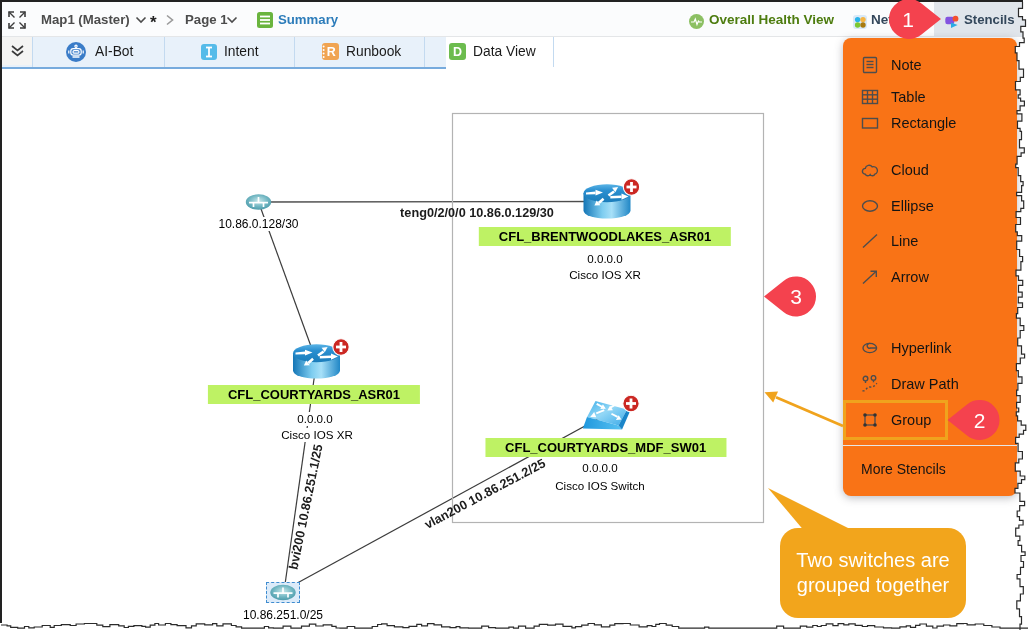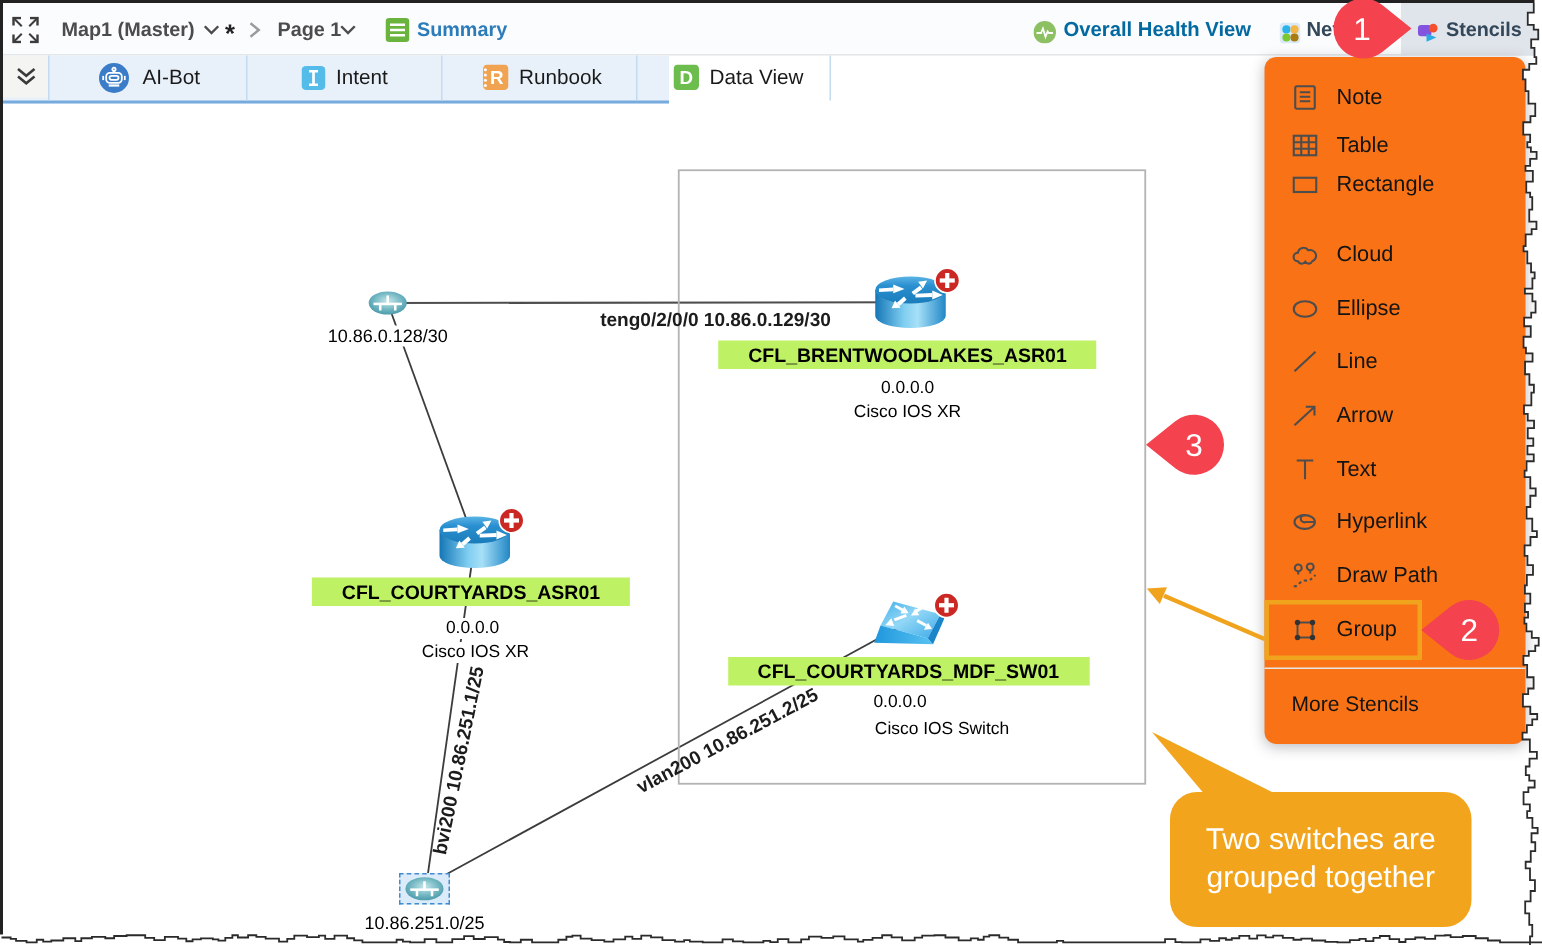--- a/index.html
+++ b/index.html
@@ -48,21 +48,21 @@
 <div class="redlab" style="left:605px; top:226.5px;">CFL_BRENTWOODLAKES_ASR01</div>
 <div class="sublab" style="left:605px; top:258.5px;">0.0.0.0</div>
 <div class="sublab" style="left:605px; top:275px;">Cisco IOS XR</div>
 
 <div class="redlab" style="left:314px; top:384.5px;text-align:center;">CFL_COURTYARDS_ASR01</div>
 <div class="sublab" style="left:315px; top:418.5px;">0.0.0.0</div>
 <div class="sublab" style="left:317px; top:434.5px;">Cisco IOS XR</div>
 
 <div class="redlab" style="left:605.6px; top:437.5px;">CFL_COURTYARDS_MDF_SW01</div>
 <div class="sublab" style="left:600px; top:468px;">0.0.0.0</div>
-<div class="sublab" style="left:628px; top:485.5px;">Cisco IOS Switch</div>
+<div class="sublab" style="left:600px; top:485.5px;">Cisco IOS Switch</div>
 
 <div class="sublab iplab" style="left:258.5px; top:223.5px;">10.86.0.128/30</div>
 <div class="sublab iplab" style="left:283px; top:615px;">10.86.251.0/25</div>
 
 <div class="linklab" style="left:477px; top:213px; transform:translate(-50%,-50%);">teng0/2/0/0 10.86.0.129/30</div>
 <div class="linklab" style="left:305.5px; top:507px; transform:translate(-50%,-50%) rotate(-78.5deg);">bvi200 10.86.251.1/25</div>
 <div class="linklab" style="left:485px; top:494px; transform:translate(-50%,-50%) rotate(-28deg);">vlan200 10.86.251.2/25</div>
 
 <div class="abs" style="left:265.5px; top:582px; width:34px; height:21px; background:#dcebf9;
   border:1.5px dashed #3f8cd0; z-index:3;"></div>
@@ -172,21 +172,21 @@
         <line x1="3" y1="8" x2="13" y2="8"></line>
         <line x1="3" y1="11.5" x2="13" y2="11.5"></line>
       </g>
   </svg>
   <span class="tbtxt" style="left:276px; font-size:13.2px; font-weight:600; color:#2c7cba;">Summary</span>
 
   <svg class="abs" style="left:687px; top:11.5px;" width="15" height="15">
     <circle cx="7.5" cy="7.5" r="7.5" fill="#8cc063"></circle>
     <path d="M2,8 L5,8 L6.3,5 L8,10.5 L9.4,7 L10.3,8 L13,8" stroke="#fff" stroke-width="1.2" fill="none"></path>
   </svg>
-  <span class="tbtxt" style="left:707px; font-size:13.5px; font-weight:700; color:#0369a1;">Overall Health View</span>
+  <span class="tbtxt" style="left:707px; font-size:13.5px; font-weight:700; color:#4d7c0f;">Overall Health View</span>
   <svg class="abs" style="left:851px; top:13px;" width="14" height="14">
     <rect x="0" y="0" width="14" height="14" rx="3" fill="#d9e9f8"></rect>
     <circle cx="4.6" cy="4.6" r="2.7" fill="#29b3ea"></circle>
     <circle cx="10" cy="4.6" r="2.7" fill="#f5b544"></circle>
     <circle cx="4.6" cy="10" r="2.7" fill="#7cc832"></circle>
     <circle cx="10" cy="10" r="2.7" fill="#a97b10"></circle>
   </svg>
   <span class="tbtxt" style="left:869px; font-size:13.5px; font-weight:700; color:#33475b;">Network</span>
   <div class="abs" style="left:932px; top:-2px; width:96px; height:37px; background:#e0e5eb;"></div>
   <svg class="abs" style="left:943px; top:13px;" width="14" height="14">
@@ -296,27 +296,20 @@
       </svg>
       <span>Line</span>
     </div>
   <div class="prow" style="top:226px;">
       <svg width="18" height="18" viewBox="0 0 18 18" stroke="#4d4d4d" stroke-width="1.4" fill="none">
         <line x1="2" y1="15.5" x2="14.7" y2="3.8"></line>
         <path d="M9.5,3.2 L15.3,3.2 L15.3,9" fill="none"></path>
       </svg>
       <span>Arrow</span>
     </div>
-  <div class="prow" style="top:261.5px;">
-      <svg width="18" height="18" viewBox="0 0 18 18" stroke="#4d4d4d" stroke-width="1.4" fill="none">
-        <line x1="3.5" y1="3" x2="14.5" y2="3"></line>
-        <line x1="9" y1="3" x2="9" y2="15.5"></line>
-      </svg>
-      <span>Text</span>
-    </div>
   <div class="prow" style="top:297px;">
       <svg width="18" height="18" viewBox="0 0 18 18" stroke="#4d4d4d" stroke-width="1.4" fill="none">
         <ellipse cx="8.8" cy="9" rx="6.8" ry="4.6"></ellipse>
         <path d="M15.6,9 L9.5,9 A2.4,2.4 0 1 1 9.5,4.6"></path>
       </svg>
       <span>Hyperlink</span>
     </div>
   <div class="prow" style="top:333px;">
       <svg width="18" height="18" viewBox="0 0 18 18" stroke="#4d4d4d" stroke-width="1.4" fill="none">
         <circle cx="4.5" cy="3.6" r="2.3"></circle>
@@ -343,21 +336,21 @@
   <div class="abs" style="left:0px; top:406.5px; width:174px; height:1px; background:#e6e6e6;"></div>
   <span class="abs" style="left:18px; top:418px; font-size:14px; color:#141414; line-height:26px;">More Stencils</span>
 </div>
 
 <div class="abs" style="left:843px; top:400px; width:104.5px; height:40px; border:3px solid #f0a31d; z-index:21; background:transparent;"></div>
 <svg id="orange" width="1028" height="630">
   <line x1="776" y1="397.2" x2="843" y2="426" stroke="#f0a31d" stroke-width="2.8"></line>
   <polygon points="764.5,392.3 773.2,402.6 778,391.5 Z" fill="#f0a31d"></polygon>
   <polygon points="768,488 803,529.5 851,529.5" fill="#f2a51c"></polygon>
 </svg>
-<div class="abs" style="left:780px; top:528px; width:201px; height:90px; border-radius:18px; background:#f2a51c;
+<div class="abs" style="left:780px; top:528px; width:186px; height:90px; border-radius:18px; background:#f2a51c;
   z-index:22; color:#fff; font-size:20px; line-height:25px; text-align:center; padding-top:20px;">Two switches are<br>grouped together</div>
 
 <svg id="torn" width="1028" height="630">
   <path d="M1022.5,2.0L1022.5,8.4L1018.5,8.4L1018.5,16.6L1022.5,16.6L1022.5,19.8L1025.5,19.8L1025.5,26.3L1020.8,26.3L1020.8,31.9L1023.0,31.9L1023.0,38.1L1024.2,38.1L1024.2,42.6L1019.5,42.6L1019.5,46.5L1015.3,46.5L1015.3,52.9L1017.0,52.9L1017.0,60.7L1019.0,60.7L1019.0,69.1L1023.5,69.1L1023.5,77.4L1020.3,77.4L1020.3,81.5L1015.5,81.5L1015.5,89.8L1020.1,89.8L1020.1,94.8L1018.2,94.8L1018.2,98.2L1020.6,98.2L1020.6,101.2L1024.4,101.2L1024.4,105.9L1020.1,105.9L1020.1,110.6L1017.0,110.6L1017.0,113.9L1021.9,113.9L1021.9,121.1L1017.5,121.1L1017.5,128.4L1020.1,128.4L1020.1,131.4L1021.5,131.4L1021.5,139.7L1019.5,139.7L1019.5,147.8L1024.3,147.8L1024.3,152.8L1021.1,152.8L1021.1,156.3L1017.1,156.3L1017.1,164.1L1015.7,164.1L1015.7,167.6L1018.2,167.6L1018.2,175.6L1020.7,175.6L1020.7,181.6L1023.1,181.6L1023.1,185.6L1021.6,185.6L1021.6,192.4L1016.6,192.4L1016.6,195.7L1021.6,195.7L1021.6,200.9L1023.7,200.9L1023.7,208.4L1020.8,208.4L1020.8,211.7L1016.1,211.7L1016.1,217.5L1020.5,217.5L1020.5,224.5L1015.7,224.5L1015.7,231.8L1017.3,231.8L1017.3,235.6L1021.7,235.6L1021.7,241.1L1016.7,241.1L1016.7,249.5L1019.6,249.5L1019.6,256.5L1022.6,256.5L1022.6,261.7L1020.9,261.7L1020.9,270.2L1016.0,270.2L1016.0,275.9L1018.5,275.9L1018.5,280.4L1022.7,280.4L1022.7,285.4L1018.5,285.4L1018.5,292.2L1022.2,292.2L1022.2,297.2L1018.3,297.2L1018.3,302.9L1022.5,302.9L1022.5,307.5L1017.7,307.5L1017.7,313.7L1016.4,313.7L1016.4,318.1L1020.2,318.1L1020.2,325.6L1023.8,325.6L1023.8,330.5L1020.2,330.5L1020.2,338.0L1017.7,338.0L1017.7,345.8L1021.5,345.8L1021.5,354.1L1024.6,354.1L1024.6,358.0L1020.3,358.0L1020.3,363.6L1016.4,363.6L1016.4,370.6L1018.3,370.6L1018.3,376.8L1022.0,376.8L1022.0,383.3L1017.9,383.3L1017.9,390.2L1016.6,390.2L1016.6,395.7L1020.2,395.7L1020.2,402.4L1016.6,402.4L1016.6,408.0L1018.7,408.0L1018.7,411.8L1016.3,411.8L1016.3,415.8L1017.6,415.8L1017.6,420.9L1021.2,420.9L1021.2,425.2L1025.8,425.2L1025.8,430.4L1023.5,430.4L1023.5,434.1L1019.2,434.1L1019.2,437.3L1015.6,437.3L1015.6,443.3L1018.1,443.3L1018.1,451.5L1022.4,451.5L1022.4,459.0L1018.8,459.0L1018.8,462.8L1015.3,462.8L1015.3,471.1L1020.2,471.1L1020.2,476.0L1024.8,476.0L1024.8,479.6L1021.5,479.6L1021.5,483.4L1017.9,483.4L1017.9,488.4L1015.0,488.4L1015.0,493.0L1019.9,493.0L1019.9,501.3L1024.6,501.3L1024.6,505.7L1019.7,505.7L1019.7,511.0L1017.2,511.0L1017.2,516.7L1019.5,516.7L1019.5,520.4L1023.1,520.4L1023.1,525.0L1018.9,525.0L1018.9,528.1L1015.7,528.1L1015.7,536.2L1019.9,536.2L1019.9,540.7L1018.1,540.7L1018.1,545.3L1021.6,545.3L1021.6,551.9L1025.1,551.9L1025.1,555.5L1021.0,555.5L1021.0,561.5L1023.5,561.5L1023.5,567.4L1020.5,567.4L1020.5,574.5L1017.1,574.5L1017.1,578.9L1020.0,578.9L1020.0,586.7L1023.3,586.7L1023.3,594.0L1020.4,594.0L1020.4,600.9L1016.8,600.9L1016.8,608.9L1019.5,608.9L1019.5,616.6L1021.5,616.6L1021.5,624.2L1020.0,624.2L1020.0,631.0L1017.2,631.0L1017.2,638.3L1021.8,638.3L1028,632L1028,-2L1022.5,-2Z" fill="#fff"></path>
   <path d="M1.0,625.0L7.1,625.0L7.1,625.9L10.7,625.9L10.7,627.3L17.7,627.3L17.7,628.2L24.5,628.2L24.5,626.5L28.8,626.5L28.8,627.8L34.2,627.8L34.2,627.0L42.2,627.0L42.2,625.5L50.2,625.5L50.2,627.4L54.2,627.4L54.2,625.5L61.3,625.5L61.3,624.6L70.2,624.6L70.2,625.5L76.1,625.5L76.1,624.0L84.4,624.0L84.4,623.5L92.8,623.5L92.8,623.5L96.8,623.5L96.8,625.2L102.8,625.2L102.8,626.7L109.9,626.7L109.9,624.6L118.7,624.6L118.7,625.8L124.2,625.8L124.2,627.5L128.4,627.5L128.4,626.3L133.9,626.3L133.9,625.6L141.9,625.6L141.9,626.3L145.6,626.3L145.6,627.1L150.2,627.1L150.2,625.2L154.9,625.2L154.9,623.5L158.6,623.5L158.6,625.0L165.4,625.0L165.4,623.5L170.9,623.5L170.9,624.6L177.1,624.6L177.1,625.7L186.0,625.7L186.0,627.8L191.5,627.8L191.5,625.9L196.2,625.9L196.2,623.8L204.7,623.8L204.7,624.8L212.6,624.8L212.6,623.7L216.8,623.7L216.8,625.9L223.0,625.9L223.0,623.8L231.4,623.8L231.4,625.5L236.1,625.5L236.1,626.9L241.6,626.9L241.6,628.2L246.0,628.2L246.0,628.2L249.7,628.2L249.7,628.2L256.1,628.2L256.1,628.2L260.7,628.2L260.7,628.2L264.4,628.2L264.4,626.5L268.6,626.5L268.6,627.8L273.4,627.8L273.4,628.2L277.3,628.2L277.3,628.2L283.1,628.2L283.1,626.1L290.9,626.1L290.9,628.2L297.9,628.2L297.9,628.2L301.5,628.2L301.5,626.1L309.4,626.1L309.4,624.1L315.8,624.1L315.8,626.0L323.2,626.0L323.2,624.8L331.9,624.8L331.9,626.4L336.1,626.4L336.1,628.0L340.0,628.0L340.0,628.2L347.2,628.2L347.2,626.5L354.7,626.5L354.7,628.2L362.4,628.2L362.4,628.2L366.0,628.2L366.0,628.2L372.2,628.2L372.2,626.5L377.6,626.5L377.6,624.5L381.6,624.5L381.6,623.8L387.1,623.8L387.1,625.7L394.4,625.7L394.4,626.8L402.9,626.8L402.9,627.7L409.0,627.7L409.0,626.3L416.8,626.3L416.8,624.4L421.6,624.4L421.6,625.9L427.5,625.9L427.5,623.7L434.0,623.7L434.0,624.9L441.6,624.9L441.6,626.8L450.0,626.8L450.0,627.7L456.1,627.7L456.1,626.7L459.9,626.7L459.9,627.8L468.5,627.8L468.5,628.2L476.8,628.2L476.8,628.2L481.7,628.2L481.7,626.2L488.6,626.2L488.6,627.6L495.5,627.6L495.5,628.2L503.2,628.2L503.2,628.2L508.9,628.2L508.9,627.2L513.5,627.2L513.5,628.1L518.5,628.1L518.5,626.1L525.6,626.1L525.6,628.2L534.1,628.2L534.1,626.2L539.3,626.2L539.3,624.4L547.6,624.4L547.6,625.2L555.5,625.2L555.5,624.2L563.0,624.2L563.0,626.3L571.9,626.3L571.9,627.8L575.5,627.8L575.5,626.6L581.7,626.6L581.7,625.2L588.1,625.2L588.1,623.5L594.4,623.5L594.4,624.9L601.4,624.9L601.4,626.9L609.8,626.9L609.8,625.1L614.8,625.1L614.8,623.7L623.0,623.7L623.0,623.5L630.3,623.5L630.3,625.0L639.1,625.0L639.1,626.9L647.2,626.9L647.2,625.6L652.0,625.6L652.0,626.5L655.8,626.5L655.8,624.4L659.5,624.4L659.5,623.5L666.2,623.5L666.2,625.1L672.2,625.1L672.2,626.5L678.7,626.5L678.7,628.2L684.4,628.2L684.4,628.2L693.3,628.2L693.3,628.2L697.5,628.2L697.5,628.2L704.6,628.2L704.6,627.2L708.8,627.2L708.8,628.2L716.9,628.2L716.9,628.2L722.5,628.2L722.5,628.2L730.8,628.2L730.8,628.2L736.2,628.2L736.2,628.2L740.4,628.2L740.4,628.2L745.3,628.2L745.3,628.2L749.5,628.2L749.5,628.2L756.0,628.2L756.0,628.2L761.2,628.2L761.2,628.2L769.7,628.2L769.7,628.2L776.7,628.2L776.7,626.1L783.6,626.1L783.6,628.1L787.9,628.1L787.9,628.2L795.0,628.2L795.0,628.2L800.3,628.2L800.3,626.2L806.7,626.2L806.7,627.2L812.8,627.2L812.8,625.5L817.3,625.5L817.3,626.5L821.2,626.5L821.2,625.5L826.2,625.5L826.2,623.9L832.9,623.9L832.9,625.7L838.1,625.7L838.1,623.6L843.8,623.6L843.8,624.9L848.8,624.9L848.8,623.8L855.2,623.8L855.2,625.3L862.3,625.3L862.3,626.5L867.5,626.5L867.5,625.7L874.7,625.7L874.7,627.0L883.5,627.0L883.5,627.9L891.6,627.9L891.6,628.2L896.1,628.2L896.1,628.2L899.9,628.2L899.9,626.8L906.3,626.8L906.3,625.9L910.5,625.9L910.5,627.4L915.6,627.4L915.6,625.3L919.9,625.3L919.9,624.0L926.4,624.0L926.4,626.1L932.8,626.1L932.8,628.0L937.0,628.0L937.0,626.1L943.5,626.1L943.5,625.0L949.9,625.0L949.9,625.9L956.8,625.9L956.8,623.7L963.4,623.7L963.4,623.5L967.1,623.5L967.1,624.8L975.2,624.8L975.2,624.0L983.8,624.0L983.8,625.5L991.9,625.5L991.9,627.0L1000.0,627.0L1000.0,628.2L1004.3,628.2L1004.3,628.2L1010.7,628.2L1010.7,628.2L1015.4,628.2L1015.4,628.2L1021.8,628.2L1021.8,628.2L1029.5,628.2L1029.5,626.2L1026,632L-2,632Z" fill="#fff"></path>
   <path d="M1022.5,2.0L1022.5,8.4L1018.5,8.4L1018.5,16.6L1022.5,16.6L1022.5,19.8L1025.5,19.8L1025.5,26.3L1020.8,26.3L1020.8,31.9L1023.0,31.9L1023.0,38.1L1024.2,38.1L1024.2,42.6L1019.5,42.6L1019.5,46.5L1015.3,46.5L1015.3,52.9L1017.0,52.9L1017.0,60.7L1019.0,60.7L1019.0,69.1L1023.5,69.1L1023.5,77.4L1020.3,77.4L1020.3,81.5L1015.5,81.5L1015.5,89.8L1020.1,89.8L1020.1,94.8L1018.2,94.8L1018.2,98.2L1020.6,98.2L1020.6,101.2L1024.4,101.2L1024.4,105.9L1020.1,105.9L1020.1,110.6L1017.0,110.6L1017.0,113.9L1021.9,113.9L1021.9,121.1L1017.5,121.1L1017.5,128.4L1020.1,128.4L1020.1,131.4L1021.5,131.4L1021.5,139.7L1019.5,139.7L1019.5,147.8L1024.3,147.8L1024.3,152.8L1021.1,152.8L1021.1,156.3L1017.1,156.3L1017.1,164.1L1015.7,164.1L1015.7,167.6L1018.2,167.6L1018.2,175.6L1020.7,175.6L1020.7,181.6L1023.1,181.6L1023.1,185.6L1021.6,185.6L1021.6,192.4L1016.6,192.4L1016.6,195.7L1021.6,195.7L1021.6,200.9L1023.7,200.9L1023.7,208.4L1020.8,208.4L1020.8,211.7L1016.1,211.7L1016.1,217.5L1020.5,217.5L1020.5,224.5L1015.7,224.5L1015.7,231.8L1017.3,231.8L1017.3,235.6L1021.7,235.6L1021.7,241.1L1016.7,241.1L1016.7,249.5L1019.6,249.5L1019.6,256.5L1022.6,256.5L1022.6,261.7L1020.9,261.7L1020.9,270.2L1016.0,270.2L1016.0,275.9L1018.5,275.9L1018.5,280.4L1022.7,280.4L1022.7,285.4L1018.5,285.4L1018.5,292.2L1022.2,292.2L1022.2,297.2L1018.3,297.2L1018.3,302.9L1022.5,302.9L1022.5,307.5L1017.7,307.5L1017.7,313.7L1016.4,313.7L1016.4,318.1L1020.2,318.1L1020.2,325.6L1023.8,325.6L1023.8,330.5L1020.2,330.5L1020.2,338.0L1017.7,338.0L1017.7,345.8L1021.5,345.8L1021.5,354.1L1024.6,354.1L1024.6,358.0L1020.3,358.0L1020.3,363.6L1016.4,363.6L1016.4,370.6L1018.3,370.6L1018.3,376.8L1022.0,376.8L1022.0,383.3L1017.9,383.3L1017.9,390.2L1016.6,390.2L1016.6,395.7L1020.2,395.7L1020.2,402.4L1016.6,402.4L1016.6,408.0L1018.7,408.0L1018.7,411.8L1016.3,411.8L1016.3,415.8L1017.6,415.8L1017.6,420.9L1021.2,420.9L1021.2,425.2L1025.8,425.2L1025.8,430.4L1023.5,430.4L1023.5,434.1L1019.2,434.1L1019.2,437.3L1015.6,437.3L1015.6,443.3L1018.1,443.3L1018.1,451.5L1022.4,451.5L1022.4,459.0L1018.8,459.0L1018.8,462.8L1015.3,462.8L1015.3,471.1L1020.2,471.1L1020.2,476.0L1024.8,476.0L1024.8,479.6L1021.5,479.6L1021.5,483.4L1017.9,483.4L1017.9,488.4L1015.0,488.4L1015.0,493.0L1019.9,493.0L1019.9,501.3L1024.6,501.3L1024.6,505.7L1019.7,505.7L1019.7,511.0L1017.2,511.0L1017.2,516.7L1019.5,516.7L1019.5,520.4L1023.1,520.4L1023.1,525.0L1018.9,525.0L1018.9,528.1L1015.7,528.1L1015.7,536.2L1019.9,536.2L1019.9,540.7L1018.1,540.7L1018.1,545.3L1021.6,545.3L1021.6,551.9L1025.1,551.9L1025.1,555.5L1021.0,555.5L1021.0,561.5L1023.5,561.5L1023.5,567.4L1020.5,567.4L1020.5,574.5L1017.1,574.5L1017.1,578.9L1020.0,578.9L1020.0,586.7L1023.3,586.7L1023.3,594.0L1020.4,594.0L1020.4,600.9L1016.8,600.9L1016.8,608.9L1019.5,608.9L1019.5,616.6L1021.5,616.6L1021.5,624.2L1020.0,624.2L1020.0,631.0L1017.2,631.0L1017.2,638.3L1021.8,638.3" fill="none" stroke="#2b2b2b" stroke-width="1.2"></path>
   <path d="M1.0,625.0L7.1,625.0L7.1,625.9L10.7,625.9L10.7,627.3L17.7,627.3L17.7,628.2L24.5,628.2L24.5,626.5L28.8,626.5L28.8,627.8L34.2,627.8L34.2,627.0L42.2,627.0L42.2,625.5L50.2,625.5L50.2,627.4L54.2,627.4L54.2,625.5L61.3,625.5L61.3,624.6L70.2,624.6L70.2,625.5L76.1,625.5L76.1,624.0L84.4,624.0L84.4,623.5L92.8,623.5L92.8,623.5L96.8,623.5L96.8,625.2L102.8,625.2L102.8,626.7L109.9,626.7L109.9,624.6L118.7,624.6L118.7,625.8L124.2,625.8L124.2,627.5L128.4,627.5L128.4,626.3L133.9,626.3L133.9,625.6L141.9,625.6L141.9,626.3L145.6,626.3L145.6,627.1L150.2,627.1L150.2,625.2L154.9,625.2L154.9,623.5L158.6,623.5L158.6,625.0L165.4,625.0L165.4,623.5L170.9,623.5L170.9,624.6L177.1,624.6L177.1,625.7L186.0,625.7L186.0,627.8L191.5,627.8L191.5,625.9L196.2,625.9L196.2,623.8L204.7,623.8L204.7,624.8L212.6,624.8L212.6,623.7L216.8,623.7L216.8,625.9L223.0,625.9L223.0,623.8L231.4,623.8L231.4,625.5L236.1,625.5L236.1,626.9L241.6,626.9L241.6,628.2L246.0,628.2L246.0,628.2L249.7,628.2L249.7,628.2L256.1,628.2L256.1,628.2L260.7,628.2L260.7,628.2L264.4,628.2L264.4,626.5L268.6,626.5L268.6,627.8L273.4,627.8L273.4,628.2L277.3,628.2L277.3,628.2L283.1,628.2L283.1,626.1L290.9,626.1L290.9,628.2L297.9,628.2L297.9,628.2L301.5,628.2L301.5,626.1L309.4,626.1L309.4,624.1L315.8,624.1L315.8,626.0L323.2,626.0L323.2,624.8L331.9,624.8L331.9,626.4L336.1,626.4L336.1,628.0L340.0,628.0L340.0,628.2L347.2,628.2L347.2,626.5L354.7,626.5L354.7,628.2L362.4,628.2L362.4,628.2L366.0,628.2L366.0,628.2L372.2,628.2L372.2,626.5L377.6,626.5L377.6,624.5L381.6,624.5L381.6,623.8L387.1,623.8L387.1,625.7L394.4,625.7L394.4,626.8L402.9,626.8L402.9,627.7L409.0,627.7L409.0,626.3L416.8,626.3L416.8,624.4L421.6,624.4L421.6,625.9L427.5,625.9L427.5,623.7L434.0,623.7L434.0,624.9L441.6,624.9L441.6,626.8L450.0,626.8L450.0,627.7L456.1,627.7L456.1,626.7L459.9,626.7L459.9,627.8L468.5,627.8L468.5,628.2L476.8,628.2L476.8,628.2L481.7,628.2L481.7,626.2L488.6,626.2L488.6,627.6L495.5,627.6L495.5,628.2L503.2,628.2L503.2,628.2L508.9,628.2L508.9,627.2L513.5,627.2L513.5,628.1L518.5,628.1L518.5,626.1L525.6,626.1L525.6,628.2L534.1,628.2L534.1,626.2L539.3,626.2L539.3,624.4L547.6,624.4L547.6,625.2L555.5,625.2L555.5,624.2L563.0,624.2L563.0,626.3L571.9,626.3L571.9,627.8L575.5,627.8L575.5,626.6L581.7,626.6L581.7,625.2L588.1,625.2L588.1,623.5L594.4,623.5L594.4,624.9L601.4,624.9L601.4,626.9L609.8,626.9L609.8,625.1L614.8,625.1L614.8,623.7L623.0,623.7L623.0,623.5L630.3,623.5L630.3,625.0L639.1,625.0L639.1,626.9L647.2,626.9L647.2,625.6L652.0,625.6L652.0,626.5L655.8,626.5L655.8,624.4L659.5,624.4L659.5,623.5L666.2,623.5L666.2,625.1L672.2,625.1L672.2,626.5L678.7,626.5L678.7,628.2L684.4,628.2L684.4,628.2L693.3,628.2L693.3,628.2L697.5,628.2L697.5,628.2L704.6,628.2L704.6,627.2L708.8,627.2L708.8,628.2L716.9,628.2L716.9,628.2L722.5,628.2L722.5,628.2L730.8,628.2L730.8,628.2L736.2,628.2L736.2,628.2L740.4,628.2L740.4,628.2L745.3,628.2L745.3,628.2L749.5,628.2L749.5,628.2L756.0,628.2L756.0,628.2L761.2,628.2L761.2,628.2L769.7,628.2L769.7,628.2L776.7,628.2L776.7,626.1L783.6,626.1L783.6,628.1L787.9,628.1L787.9,628.2L795.0,628.2L795.0,628.2L800.3,628.2L800.3,626.2L806.7,626.2L806.7,627.2L812.8,627.2L812.8,625.5L817.3,625.5L817.3,626.5L821.2,626.5L821.2,625.5L826.2,625.5L826.2,623.9L832.9,623.9L832.9,625.7L838.1,625.7L838.1,623.6L843.8,623.6L843.8,624.9L848.8,624.9L848.8,623.8L855.2,623.8L855.2,625.3L862.3,625.3L862.3,626.5L867.5,626.5L867.5,625.7L874.7,625.7L874.7,627.0L883.5,627.0L883.5,627.9L891.6,627.9L891.6,628.2L896.1,628.2L896.1,628.2L899.9,628.2L899.9,626.8L906.3,626.8L906.3,625.9L910.5,625.9L910.5,627.4L915.6,627.4L915.6,625.3L919.9,625.3L919.9,624.0L926.4,624.0L926.4,626.1L932.8,626.1L932.8,628.0L937.0,628.0L937.0,626.1L943.5,626.1L943.5,625.0L949.9,625.0L949.9,625.9L956.8,625.9L956.8,623.7L963.4,623.7L963.4,623.5L967.1,623.5L967.1,624.8L975.2,624.8L975.2,624.0L983.8,624.0L983.8,625.5L991.9,625.5L991.9,627.0L1000.0,627.0L1000.0,628.2L1004.3,628.2L1004.3,628.2L1010.7,628.2L1010.7,628.2L1015.4,628.2L1015.4,628.2L1021.8,628.2L1021.8,628.2L1029.5,628.2L1029.5,626.2" fill="none" stroke="#2b2b2b" stroke-width="1.2"></path>
   <rect x="0" y="0" width="1023" height="2" fill="#222"></rect>
   <rect x="0" y="0" width="2" height="623" fill="#222"></rect>
 </svg>

